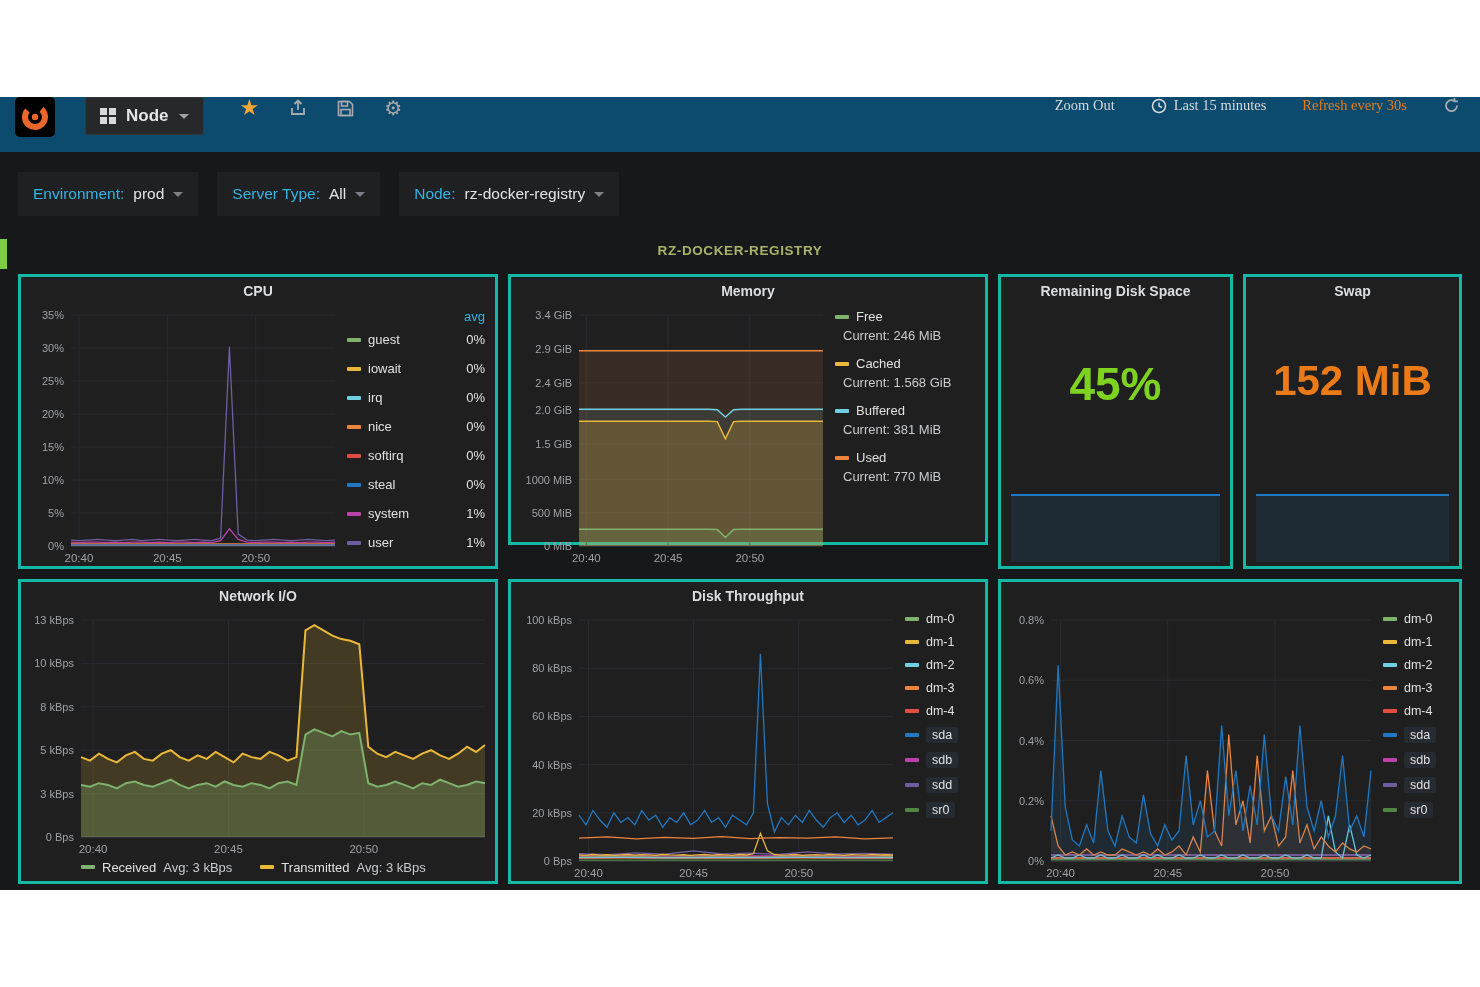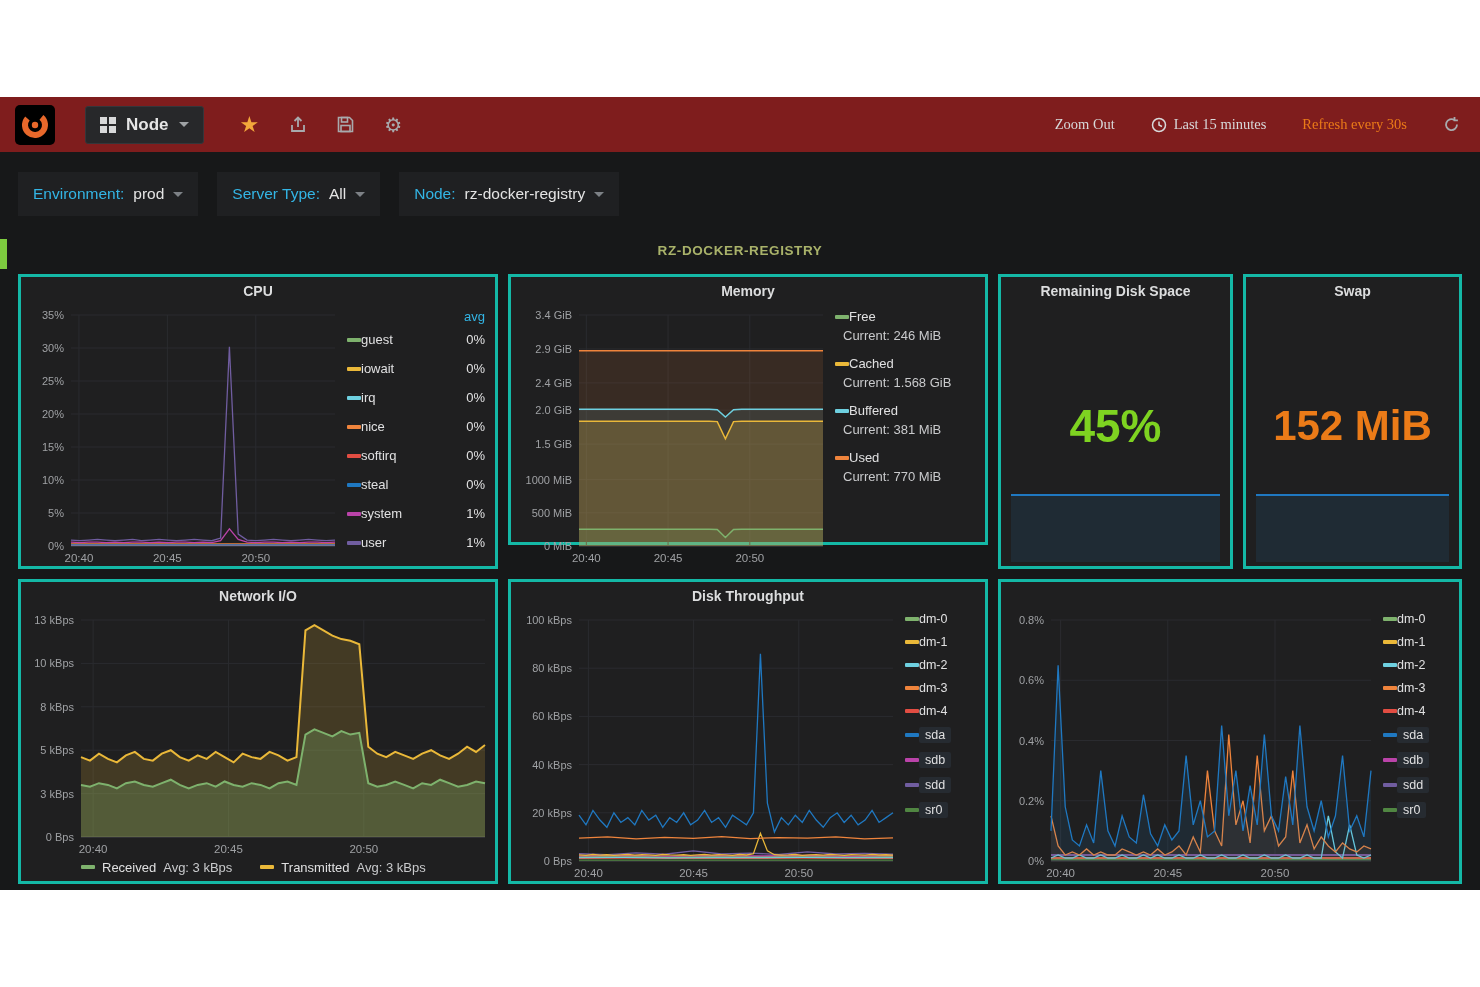--- a/index.html
+++ b/index.html
@@ -1,21 +1,21 @@
 <!DOCTYPE html>
 <html><head>
 <meta charset="utf-8">
 <style>
   * { box-sizing: border-box; }
   body { margin:0; background:#ffffff; font-family:"Liberation Sans", sans-serif; }
   .page { position:relative; width:1480px; height:987px; background:#ffffff; overflow:hidden; }
   .dashboard { position:absolute; top:97px; left:0; width:1480px; height:793px; background:#171819; }
 
   
-  .navbar { position:absolute; top:0; left:0; right:0; height:55px; background:#7f1d1d; display:flex; align-items:center; }
+  .navbar { position:absolute; top:0; left:0; right:0; height:55px; background:#0c4a6e; display:flex; align-items:flex-start; }
   .logo { width:40px; height:40px; margin-left:15px; background:#000; border-radius:5px; display:flex; align-items:center; justify-content:center; cursor:pointer; flex:none; }
   .dash-btn { margin-left:30px; height:38px; background:#27282a; border:1px solid #35363a; border-radius:3px; color:#e6e6e6; font-size:17px; font-weight:bold; display:flex; align-items:center; gap:10px; padding:0 14px; cursor:pointer; font-family:inherit; }
   .grid-icon { display:grid; grid-template-columns:7px 7px; grid-gap:2px; }
   .grid-icon i { width:7px; height:7px; background:#d8d9da; display:block; }
   .caret { width:0; height:0; border-left:5px solid transparent; border-right:5px solid transparent; border-top:5px solid #9fa2a5; display:inline-block; }
   .nav-icons { display:flex; gap:30px; margin-left:36px; align-items:center; }
   .icon-btn { background:none; border:none; padding:0; cursor:pointer; color:#a8aaad; display:flex; align-items:center; font-size:20px; line-height:1; }
   .icon-btn.star { color:#F2A73B; font-size:22px; }
   .nav-right { margin-left:auto; display:flex; align-items:center; gap:36px; margin-right:20px; color:#d8d9da; font-size:14.5px;font-family:Liberation Serif, serif; }
   .timepicker { display:flex; align-items:center; gap:7px; cursor:pointer; }
@@ -38,34 +38,34 @@
   .panel-title { height:28px; line-height:28px; text-align:center; color:#DCDDDE; font-size:14px; font-weight:bold; cursor:pointer; }
   .panel-body { position:absolute; top:28px; left:4px; right:4px; bottom:4px; display:flex; }
   .panel-body.col { flex-direction:column; }
   .chart { flex:1; position:relative; cursor:crosshair; }
   .chart svg { display:block; }
   svg text { font-family:"Liberation Sans", sans-serif; }
 
   
   .legend-side { flex:none; padding:4px 6px 0 2px; font-size:13px; color:#E0E0E1; }
   .cpu-header { color:#33B5E5; text-align:right; padding-right:4px; margin-bottom:8px; }
-  .legend-row { display:flex; align-items:center; margin-bottom:14px; cursor:pointer; }
+  .legend-row { display:flex; align-items:center; gap:7px; margin-bottom:14px; cursor:pointer; }
   .legend-row.compact { margin-bottom:9px; font-size:12.5px; }
   .legend-row.tight { margin-bottom:3px; }
   .swatch { width:14px; height:4px; border-radius:1px; flex:none; }
   .legend-val { margin-left:auto; padding-right:4px; }
   .chip { background:#262B31; padding:1px 6px; border-radius:2px; }
   .mem-item { margin-bottom:12px; }
   .mem-current { color:#C9CACC; margin-left:8px; line-height:17px; }
   .legend-bottom { height:24px; display:flex; gap:28px; align-items:center; padding-left:56px; font-size:13px; color:#E0E0E1; }
   .net-item { display:flex; align-items:center; gap:7px; cursor:pointer; }
   .net-item .dim { color:#C9CACC; }
 
   
-  .stat-wrap { position:absolute; top:80px; left:0; right:0; bottom:72px; display:flex; align-items:center; justify-content:center; }
+  .stat-wrap { position:absolute; top:80px; left:0; right:0; bottom:72px; display:flex; justify-content:center; }
   .stat-value { font-weight:bold; font-size:46px; }
   .spark { position:absolute; left:10px; right:10px; bottom:4px; height:68px; background:rgba(31,120,193,0.13); border-top:2px solid #1F78C1; }
 </style>
 </head>
 <body>
 
 <div class="page">
   <div class="dashboard">
 
     <header class="navbar">

